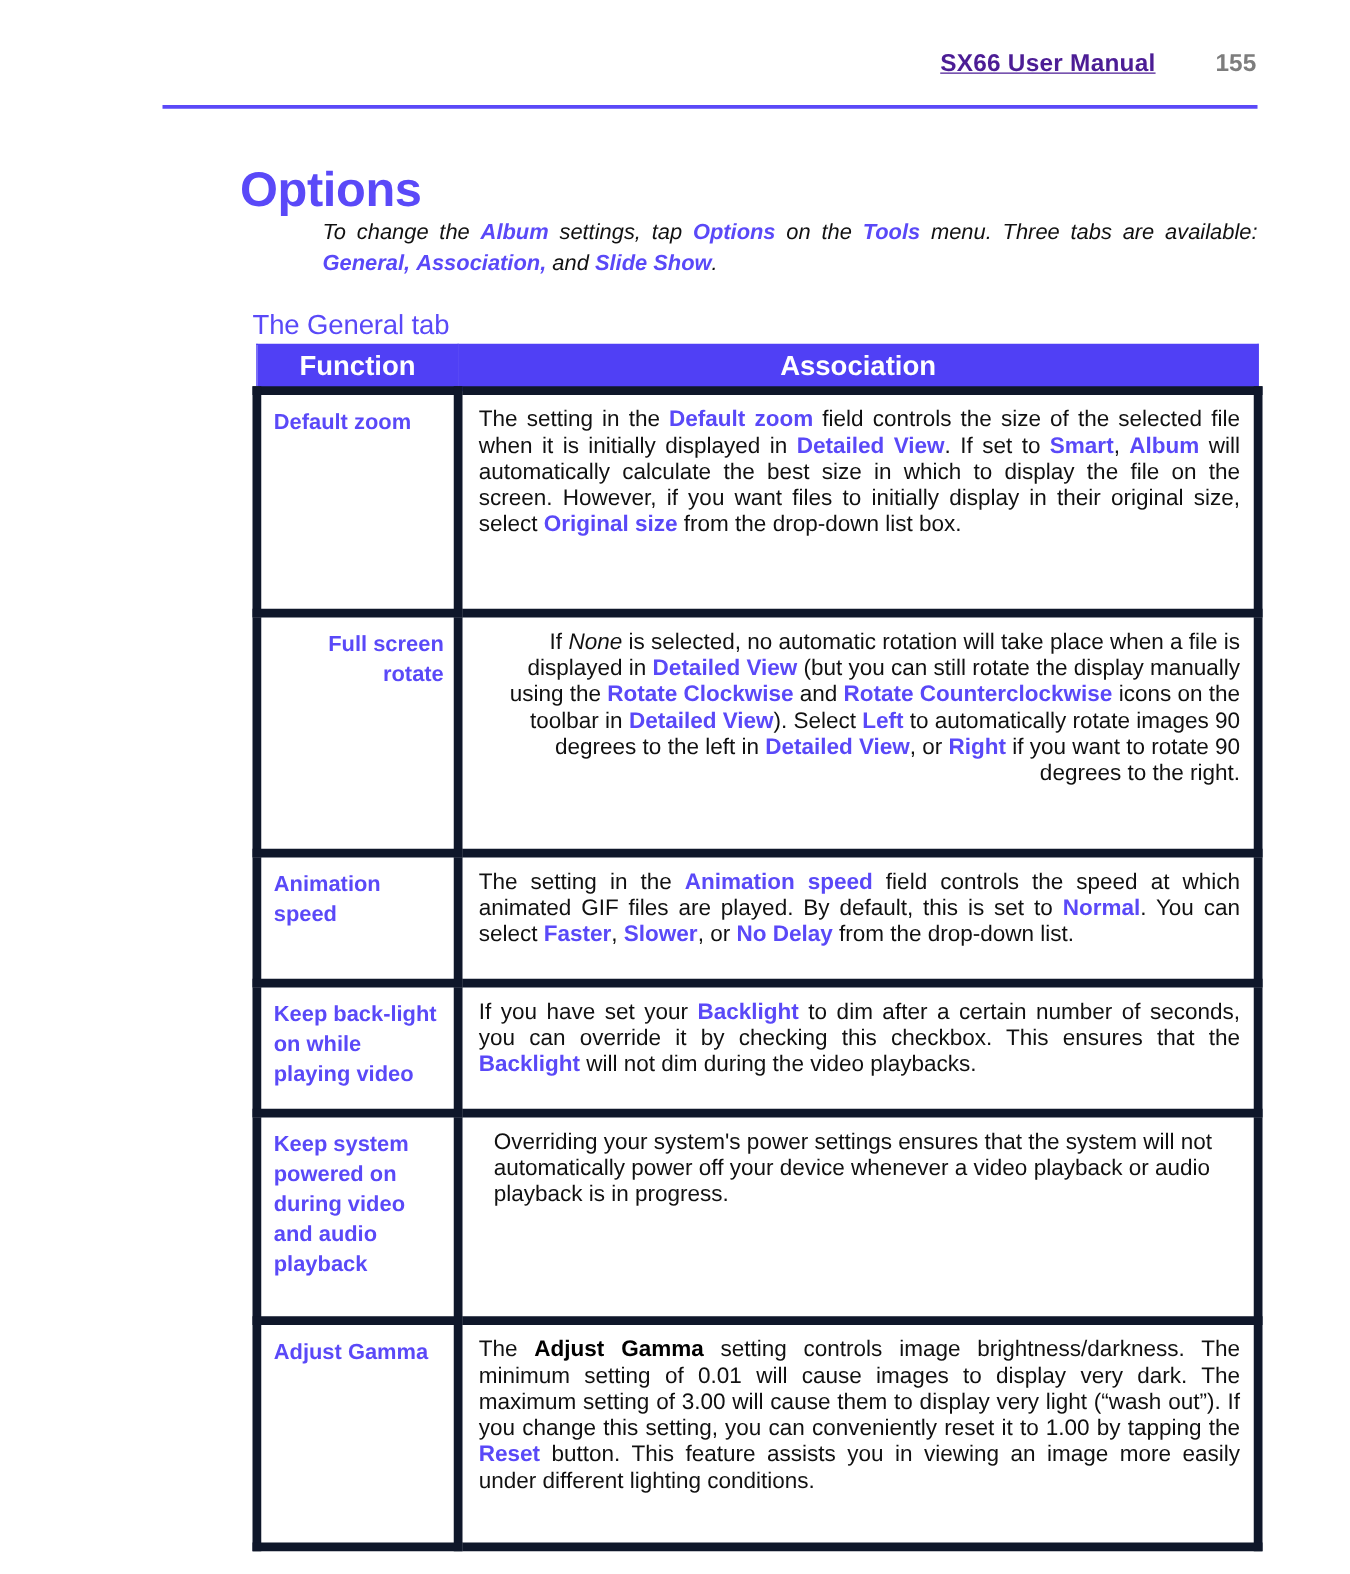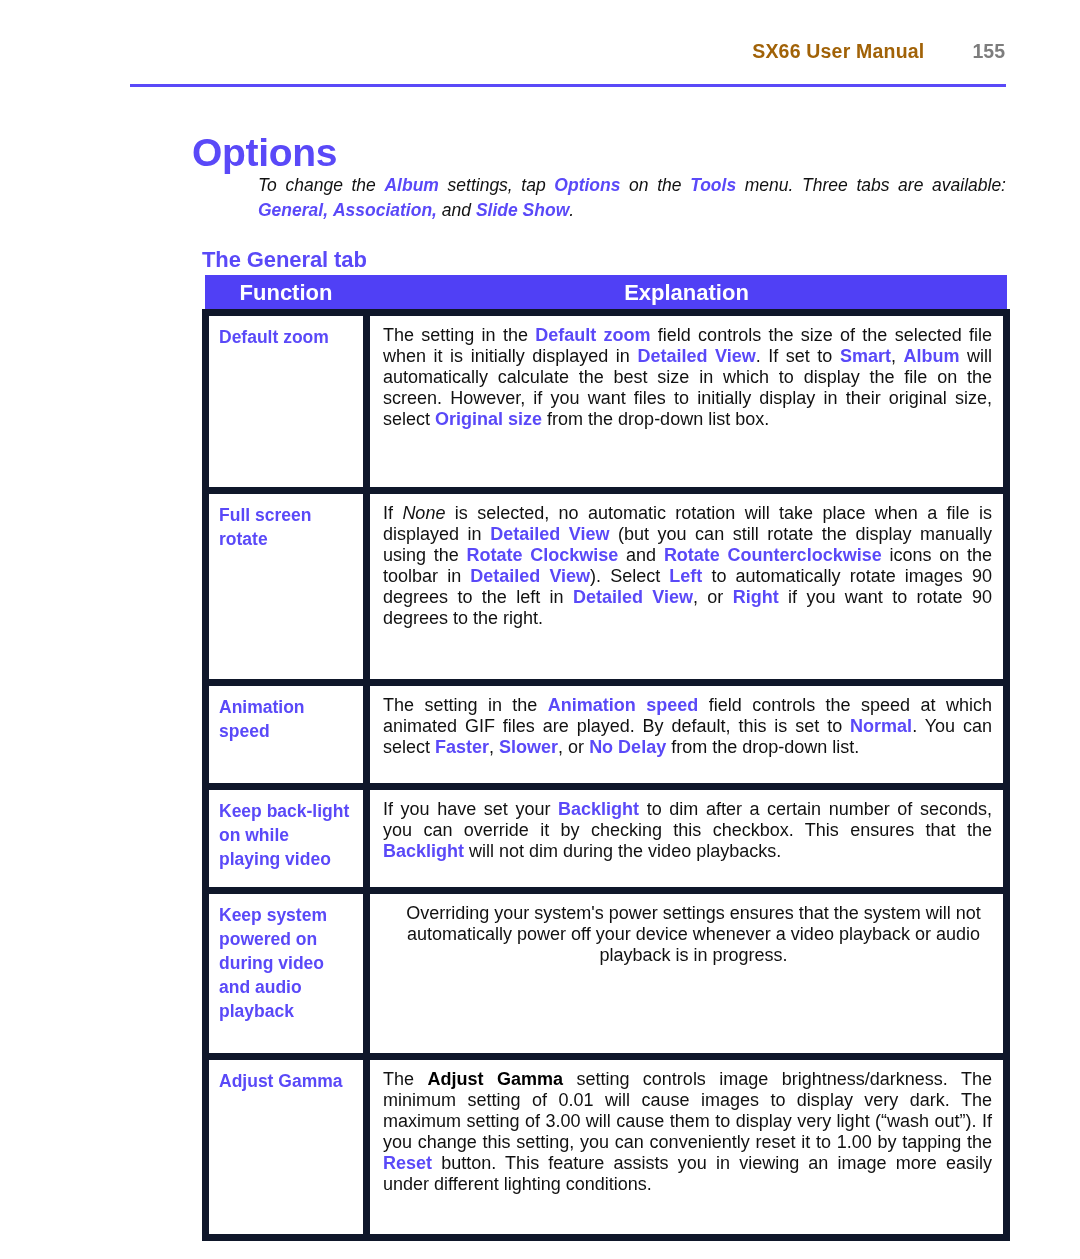--- a/index.html
+++ b/index.html
@@ -23,23 +23,24 @@
     top: 40px;
     width: 875px;
     height: 38px;
     display: flex;
     align-items: flex-start;
     justify-content: flex-end;
   }
   .hdr-title {
     font-size: 19.5px;
     font-weight: bold;
-    color: #a16207;
+    color: #4c1d95;
     letter-spacing: 0.2px;
     white-space: nowrap;
+    text-decoration: underline;
   }
   .hdr-page {
     font-size: 19.5px;
     font-weight: bold;
     color: #7d7d7d;
     margin-left: 48px;
     white-space: nowrap;
   }
   .hdr-rule {
     position: absolute;
@@ -72,21 +73,21 @@
     text-align: justify;
     color: #111111;
     font-style: italic;
   }
 
   .subhead {
     position: absolute;
     left: 202px;
     top: 229px;
     font-size: 22px;
-    font-weight: bold;
+    font-weight: normal;
     color: #5a49f8;
     letter-spacing: -0.1px;
   }
 
   
   .tbl {
     position: absolute;
     left: 202px;
     top: 275px;
     width: 801px;
@@ -123,25 +124,25 @@
   }
   td.ex {
     padding: 9px 11px 10px 13px;
     font-size: 18px;
     line-height: 21px;
     color: #111111;
     text-align: justify;
     text-justify: inter-word;
   }
   td.ex p { margin: 0; }
-  td.ex p.nj { text-align: center; margin-left: 12px; }
+  td.ex p.nj { text-align: left; margin-left: 12px; }
 
   
   tr.r-zoom td { height: 152px; }
-  tr.r-rot td  { height: 166px; }
+  tr.r-rot td  { height: 166px; text-align: right; }
   tr.r-anim td { height: 78px; }
   tr.r-back td { height: 78px; }
   tr.r-pwr td  { height: 140px; }
   tr.r-gam td  { height: 155px; }
 
   
   .k { color: #5a49f8; font-weight: bold; }
   .it { font-style: italic; }
   .bb { font-weight: bold; color: #000000; }
 </style>
@@ -163,21 +164,21 @@
 <h2 class="subhead">The General tab</h2>
 
 <table class="tbl">
   <colgroup>
       <col class="c-fn">
       <col class="c-ex">
     </colgroup>
   <thead>
     <tr>
       <th>Function</th>
-      <th>Explanation</th>
+      <th>Association</th>
     </tr>
   </thead>
   <tbody id="tbody">
       <tr class="r-zoom">
         <td class="fn">Default zoom</td>
         <td class="ex">
           <p><span>The setting in the </span><span class="k">Default zoom</span><span> field controls the size of the selected file when it is initially displayed in </span><span class="k">Detailed View</span><span>. If set to </span><span class="k">Smart</span><span>, </span><span class="k">Album</span><span> will automatically calculate the best size in which to display the file on the screen. However, if you want files to initially display in their original size, select </span><span class="k">Original size</span><span> from the drop-down list box.</span></p>
         </td>
       </tr>
       <tr class="r-rot">

